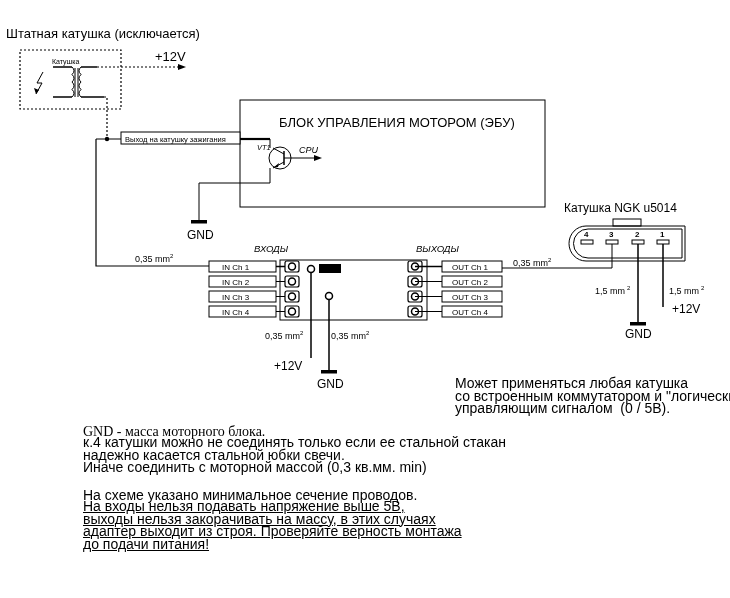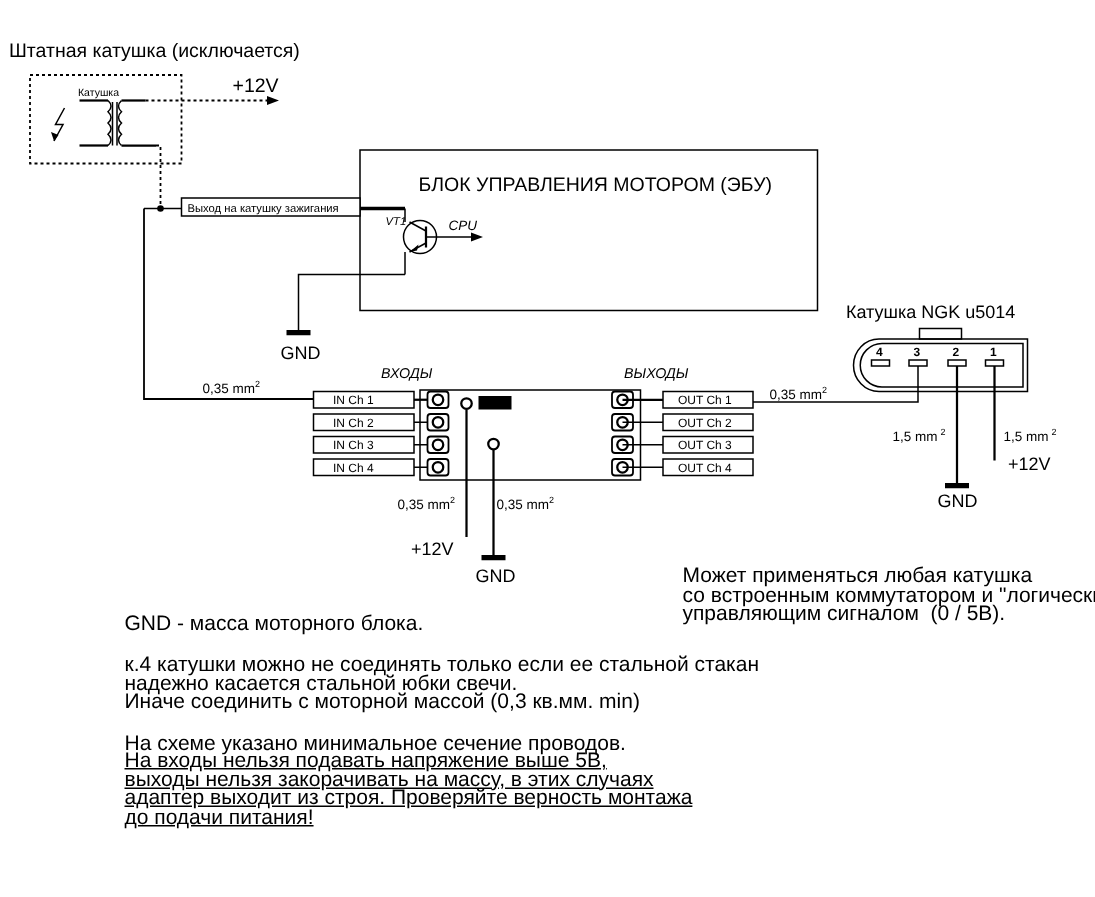--- a/index.html
+++ b/index.html
@@ -183,21 +183,21 @@
     <text class="t" x="595" y="294" font-size="9"><tspan>1,5 mm</tspan><tspan dx="2" dy="-4" font-size="6">2</tspan></text>
     <text class="t" x="669" y="294" font-size="9"><tspan>1,5 mm</tspan><tspan dx="2" dy="-4" font-size="6">2</tspan></text>
     <text class="t" x="625" y="338" font-size="12">GND</text>
     <text class="t" x="672" y="313" font-size="12">+12V</text>
   </g>
 </svg>
 
 <div class="note" style="left:455px; top:377px;">Может применяться любая катушка
 со встроенным коммутатором и "логическим"
 управляющим сигналом  (0 / 5В).</div>
-<div class="note" style="left:83px; top:409px;">GND - масса моторного блока.</div>
+<div class="note" style="left:83px; top:426px;font-family:Liberation Serif, serif;">GND - масса моторного блока.</div>
 <div class="note" style="left:83px; top:436px;">к.4 катушки можно не соединять только если ее стальной стакан
 надежно касается стальной юбки свечи.
 Иначе соединить с моторной массой (0,3 кв.мм. min)</div>
 <div class="note" style="left:83px; top:489px;">На схеме указано минимальное сечение проводов.</div>
 <div class="note" style="left:83px; top:500px;text-decoration:underline;">На входы нельзя подавать напряжение выше 5В,
 выходы нельзя закорачивать на массу, в этих случаях
 адаптер выходит из строя. Проверяйте верность монтажа
 до подачи питания!</div>
 
 </body></html>

